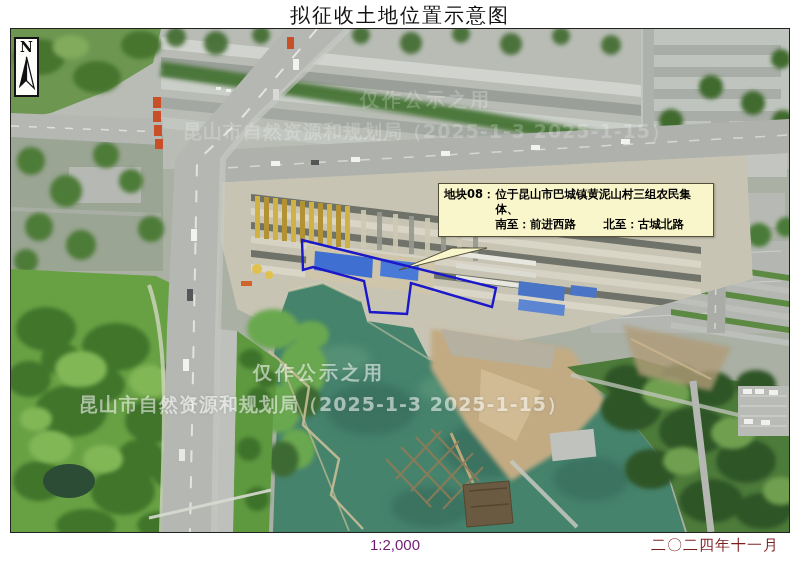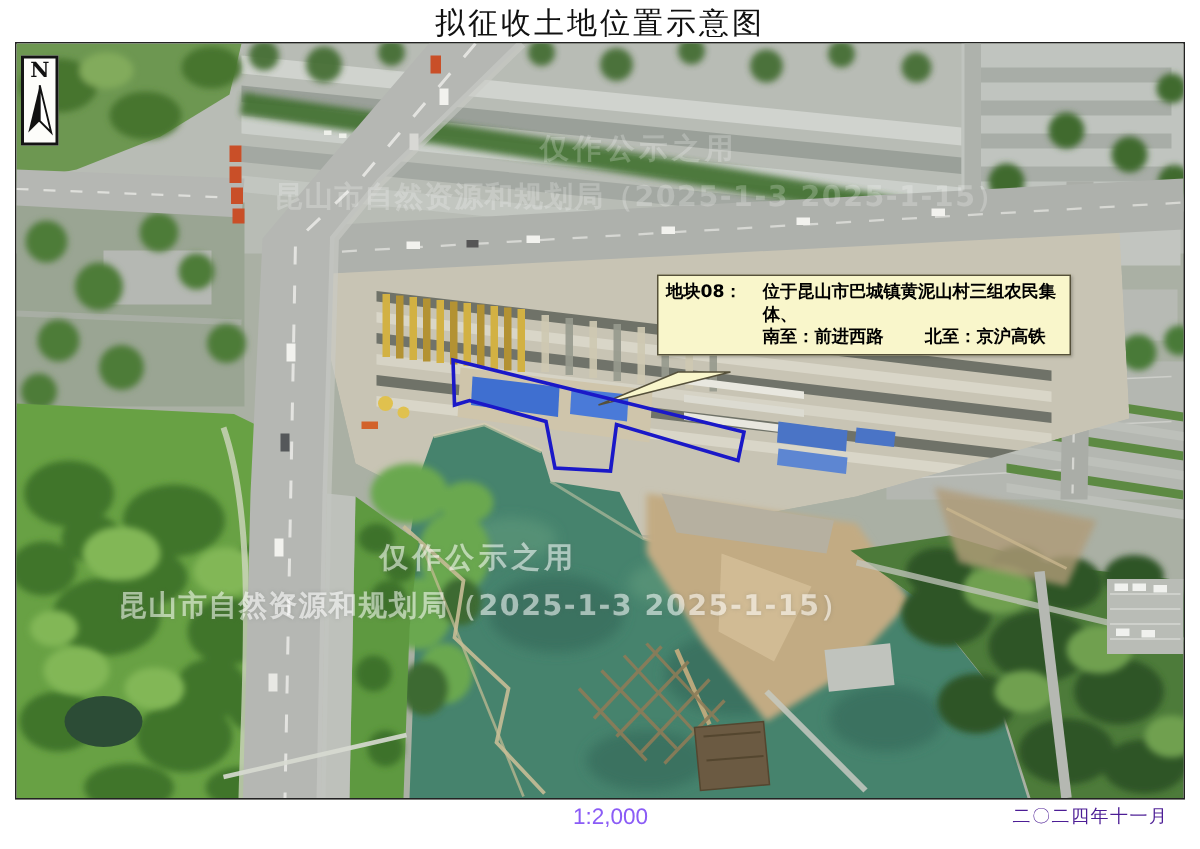--- a/index.html
+++ b/index.html
@@ -19,35 +19,35 @@
   .stamp .l2{font-size:19px;letter-spacing:1px;line-height:24px;margin-top:8px;white-space:nowrap;text-align:right;}
   .stamp.top{left:170px;top:58px;width:490px;opacity:.22;}
   .stamp.bottom{left:68px;top:331px;width:480px;opacity:.55;
                 text-shadow:0 0 3px rgba(100,105,100,.5);}
 
   
   .callout{position:absolute;left:427px;top:154px;width:276px;box-sizing:border-box;
            background:#f9f6cb;border:1px solid #55503a;padding:3px 5px 4px 5px;
            font-size:11.5px;font-weight:bold;line-height:15px;color:#000;
            box-shadow:1px 1px 2px rgba(60,60,50,.35);}
-  .co-row{display:flex;gap:13px;}
+  .co-row{display:flex;}
   .co-label{white-space:nowrap;margin-right:1px;}
-  .co-body{flex:1;}
+  .co-body{flex:1;font-family:Liberation Mono, monospace;}
   .co-col1{display:inline-block;min-width:108px;}
 
   
   .north{position:absolute;left:3px;top:8px;width:25px;height:60px;background:#fdfdfa;
          border:2px solid #141414;box-sizing:border-box;text-align:center;}
   .north .n{font-family:"DejaVu Serif",serif;font-weight:bold;font-size:14px;line-height:16px;color:#111;}
   .north svg{display:block;margin:0 auto;}
 
-  .scale{position:absolute;left:332px;top:536px;width:150px;text-align:center;
-         font-family:"Liberation Sans","DejaVu Sans",sans-serif;font-size:15px;color:#8b5cf6;}
+  .scale{position:absolute;left:320px;top:536px;width:150px;text-align:center;
+         font-family:"Liberation Sans","DejaVu Sans",sans-serif;font-size:15px;color:#701a75;}
   .date{position:absolute;right:21px;top:536px;font-family:"DejaVu Serif",serif;
-        font-size:12px;letter-spacing:1px;color:#4c1d95;}
+        font-size:15px;letter-spacing:1px;color:#7f1d1d;}
 </style>
 </head>
 <body>
 
 <div class="page">
 
   <div class="title">拟征收土地位置示意图</div>
 
   <div class="map">
 
@@ -395,21 +395,21 @@
       <polygon points="441,219 476,219 388,241" fill="#f9f6cb" stroke="#55503a" stroke-width="1"></polygon>
       <polygon points="291,211 485,259 481,278 400,254 396,285 359,283 353,252 302,238 292,241" fill="none" stroke="#1a18c8" stroke-width="2.4" stroke-linejoin="miter"></polygon>
     </svg>
 
     <div class="callout">
       <div class="co-row">
         <span class="co-label">地块08：</span>
         <div class="co-body">
           <div>位于昆山市巴城镇黄泥山村三组农民集体、</div>
           <div>
-            <span class="co-col1">南至：前进西路</span><span>北至：京沪高铁</span>
+            <span class="co-col1">南至：前进西路</span><span>北至：古城北路</span>
           </div>
         </div>
       </div>
     </div>
 
     <div class="north">
       <div class="n">N</div>
       <svg width="21" height="38" viewBox="0 0 22 38">
         <path d="M11,1 L3,34 L11,26 Z" fill="#111"></path>
         <path d="M11,1 L19,34 L11,26 Z" fill="#fff" stroke="#111" stroke-width="1.3"></path>

